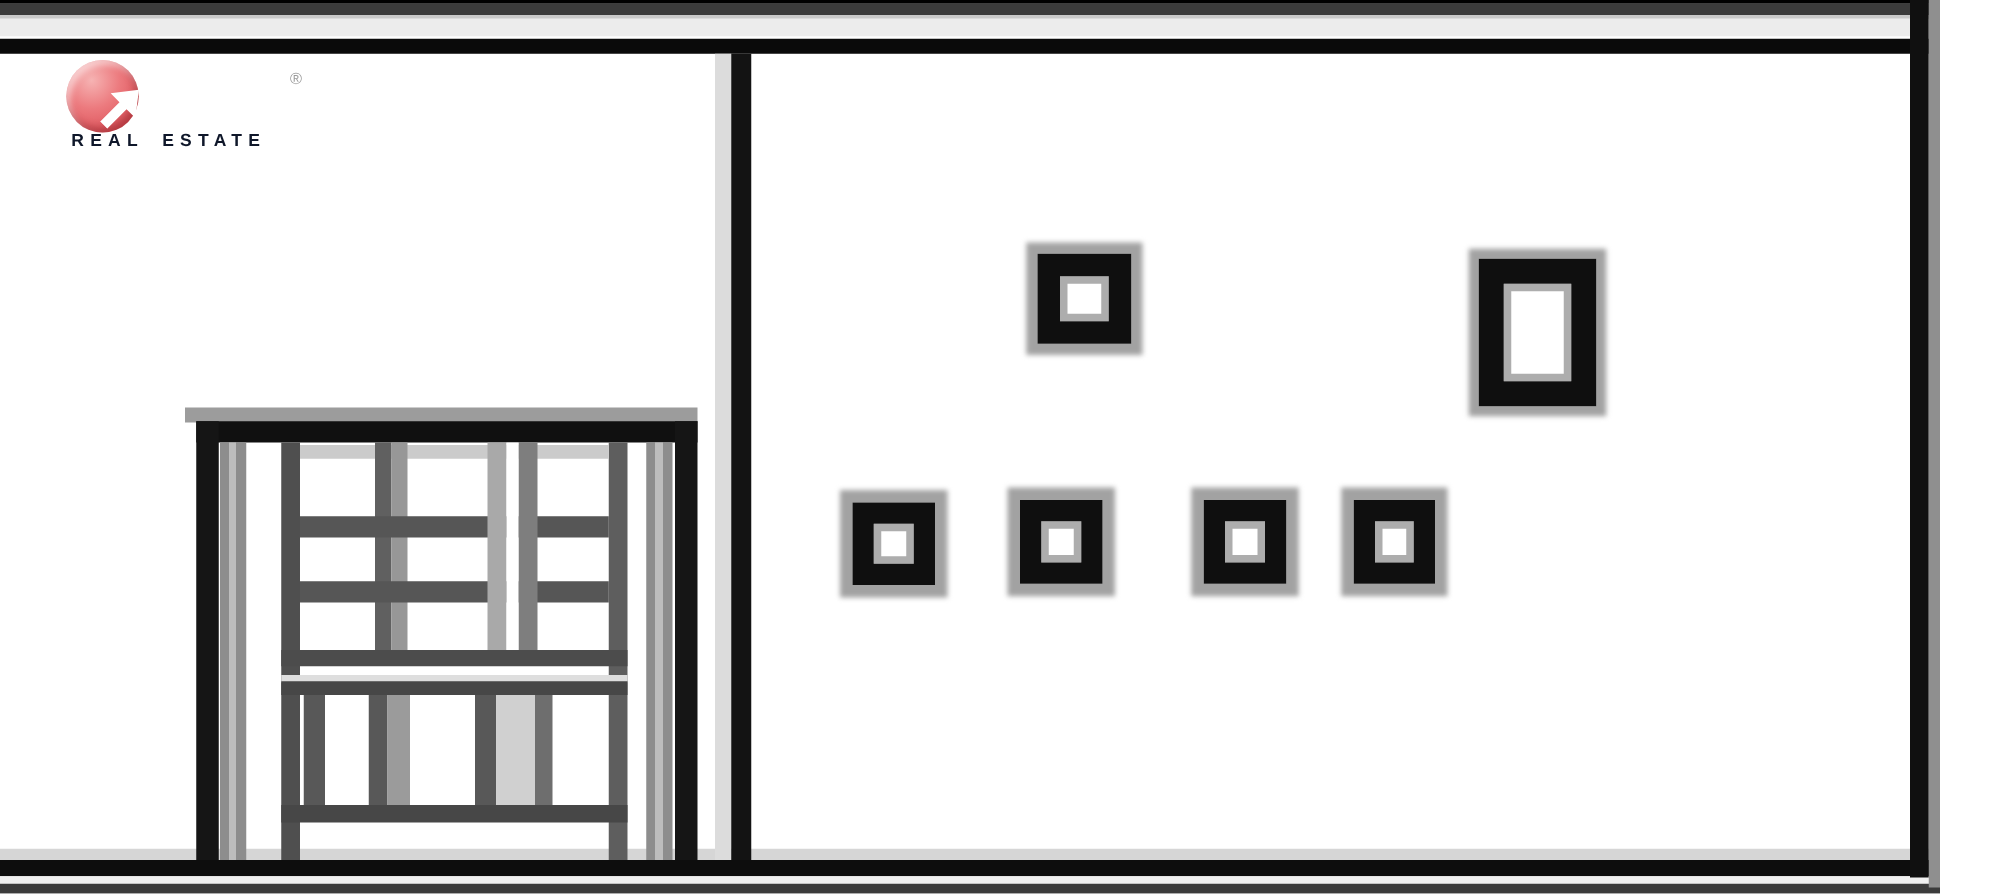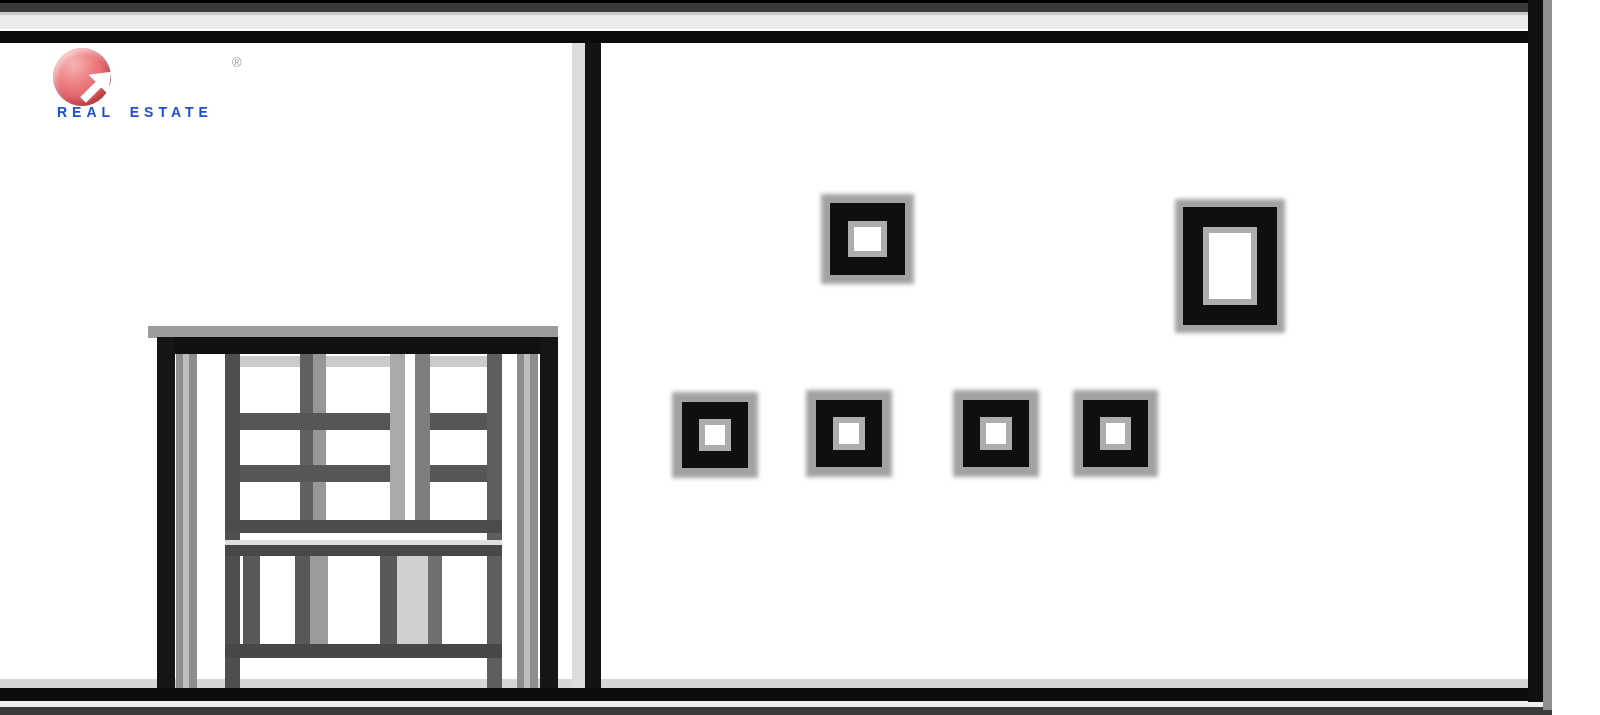--- a/index.html
+++ b/index.html
@@ -68,21 +68,21 @@
   #logo-circle{left:13px;top:8px;width:58px;height:58px;border-radius:50%;
       background:radial-gradient(circle at 35% 28%,#f6b3b3 0%,#ec7a7e 40%,#da4c54 85%);
       box-shadow:inset -3px -4px 6px rgba(110,15,20,.35), inset 3px 4px 5px rgba(255,255,255,.55);}
   #logo-arrow{left:24px;top:18px;width:40px;height:40px;background:#fff;
       clip-path:polygon(0 40%,55% 40%,55% 15%,100% 50%,55% 85%,55% 60%,0 60%);
       transform:rotate(-45deg);}
   #logo-one{left:70px;top:2px;font-size:66px;line-height:66px;font-weight:bold;
       letter-spacing:-2px;color:#e75a60;}
   #logo-reg{left:192px;top:15px;font-size:13px;color:#9a9a9a;font-weight:normal;}
   #logo-tagline{left:17px;top:64px;font-size:14px;font-weight:bold;letter-spacing:5px;
-      word-spacing:6px;color:#1d4ed8;}
+      word-spacing:6px;color:#0f172a;}
 </style>
 </head>
 <body>
 
 <div id="stage">
 
   <div class="abs b-top1"></div>
   <div class="abs b-top2"></div>
   <div class="abs b-top3"></div>
   <div class="abs b-top4"></div>

